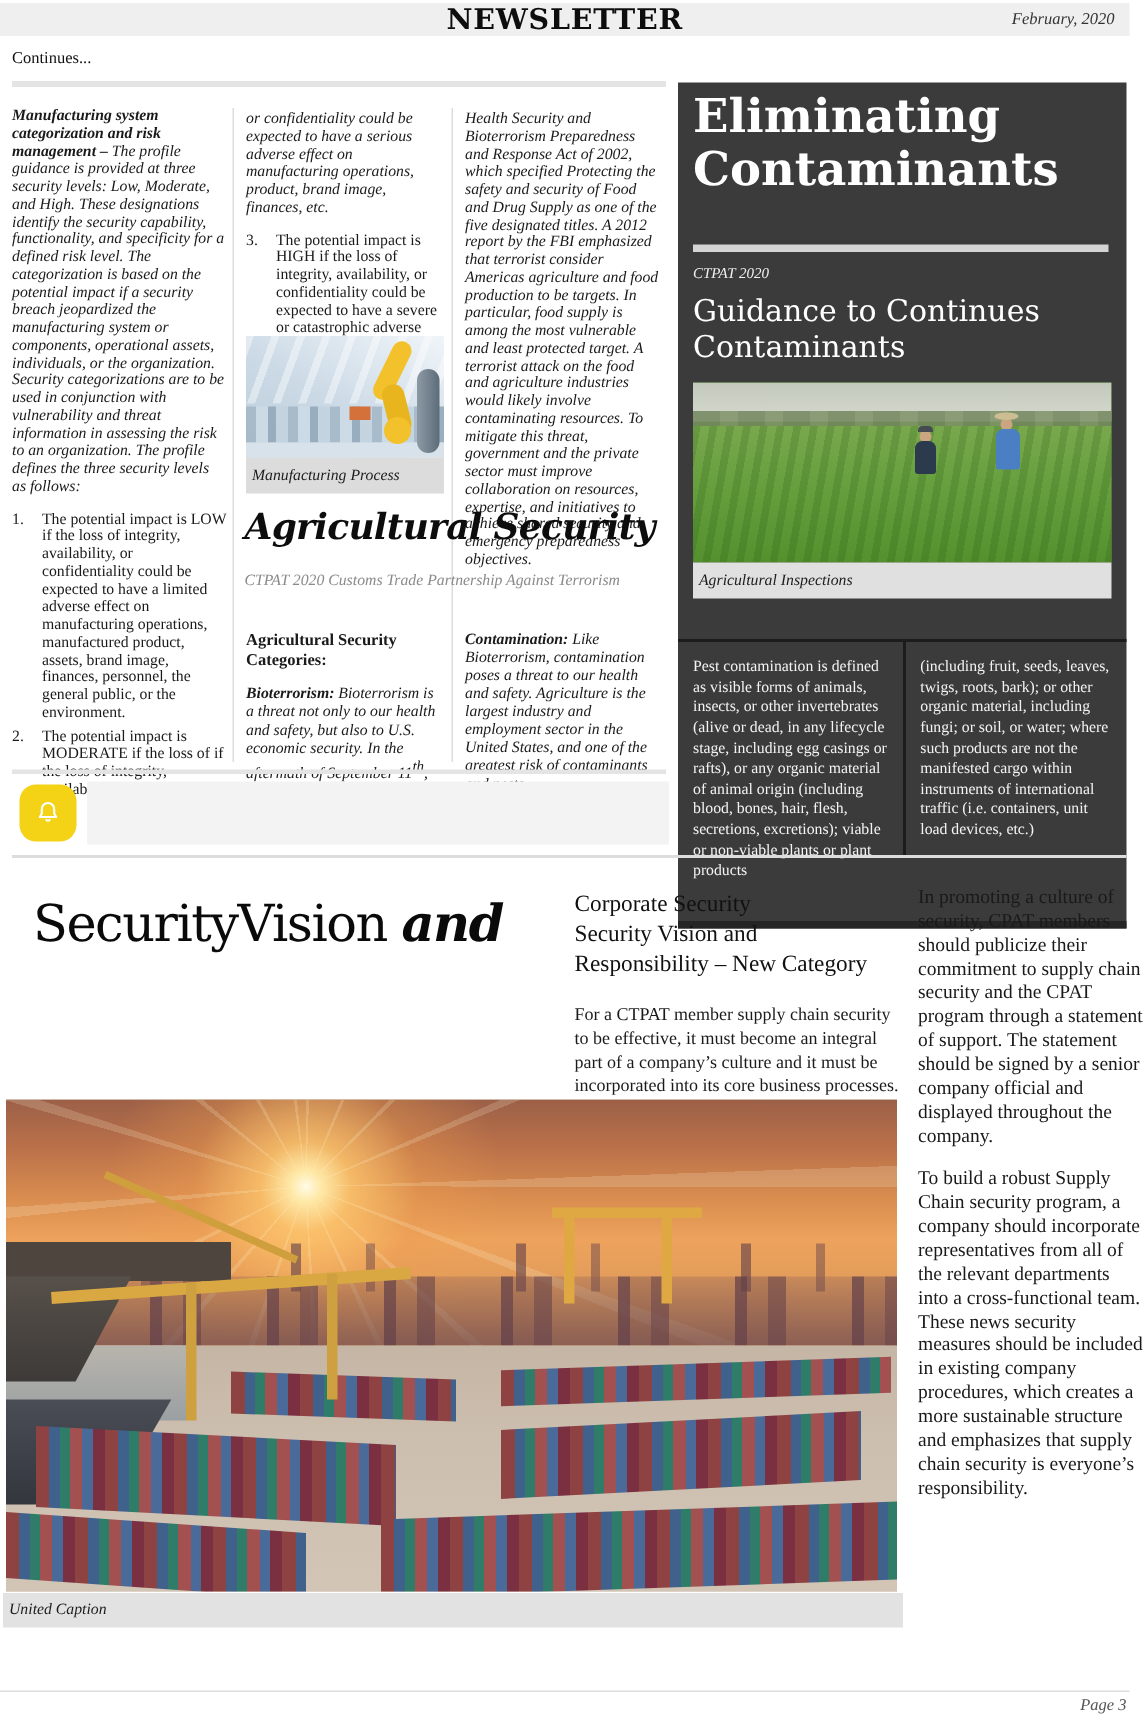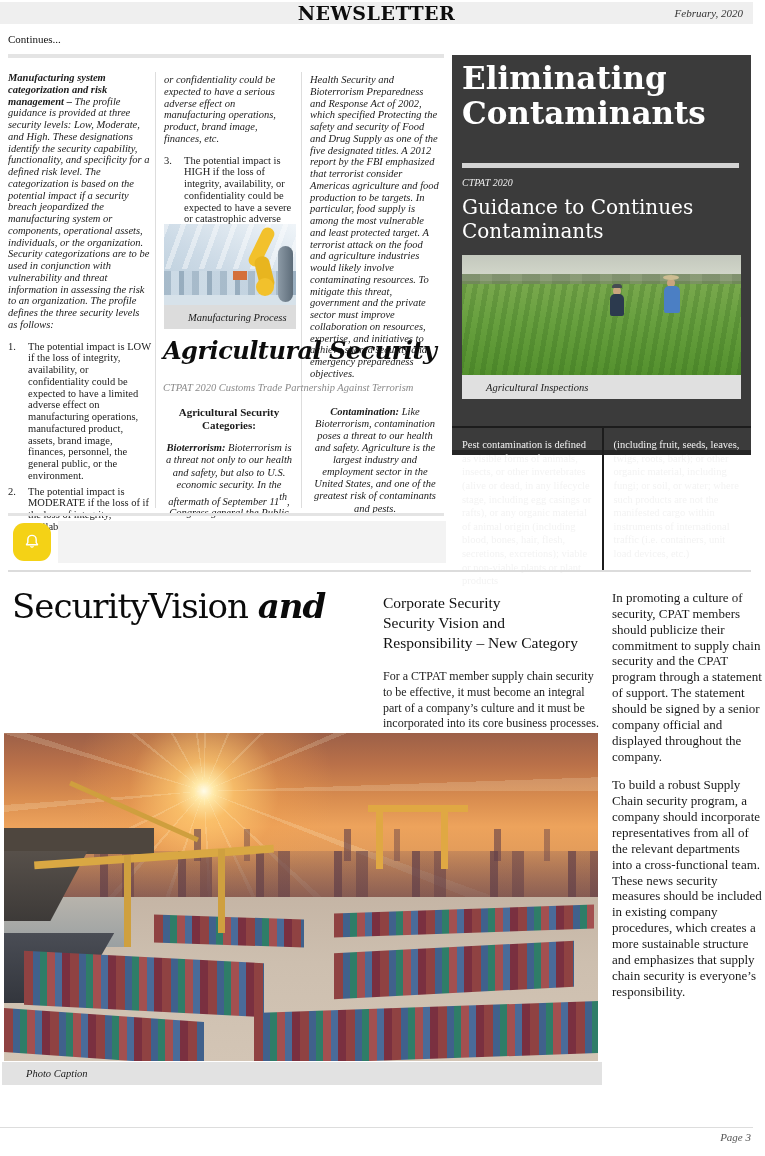--- a/index.html
+++ b/index.html
@@ -40,34 +40,34 @@
       background:repeating-linear-gradient(90deg,#a4b8c8 0 7px,#cddbe6 7px 15px,#93a9bb 15px 20px,#c3d3e0 20px 28px);}
   .mfg .floor{position:absolute;left:0;bottom:0;width:100%;height:12%;background:#d7e2ea;}
   .mfg .rbase{position:absolute;right:3px;top:22px;width:15px;height:56px;border-radius:8px;
       background:linear-gradient(90deg,#8c9aa6,#5d6c79);}
   .mfg .arm1{position:absolute;right:28px;top:2px;width:13px;height:42px;background:#f2c12c;border-radius:7px;transform:rotate(26deg);}
   .mfg .arm2{position:absolute;right:24px;top:32px;width:15px;height:34px;background:#e8b51f;border-radius:7px;transform:rotate(-14deg);}
   .mfg .joint{position:absolute;right:22px;top:54px;width:18px;height:18px;background:#f2c12c;border-radius:50%;}
   .mfg .crate{position:absolute;left:52%;top:58%;width:14px;height:9px;background:#d4703a;}
 
   .capbar{position:absolute;background:#dcdcdc;color:#1c1c1c;font-style:italic;font-size:10.5px;
-          display:flex;align-items:center;padding-left:24px;box-sizing:border-box;}
+          display:flex;align-items:center;padding-left:4px;box-sizing:border-box;}
   .mfgcap{left:164px;top:305px;width:132px;height:24px;}
 
   
   .agri-h{position:absolute;left:163px;top:336px;margin:0;white-space:nowrap;
           font-family:"DejaVu Serif",serif;font-weight:bold;font-style:italic;font-size:24px;letter-spacing:-.5px;color:#0d0d0d;}
   .agri-sub{position:absolute;left:163px;top:382px;font-style:italic;font-size:10.5px;color:#8a8a8a;}
-  .subcol{position:absolute;top:406px;width:130px;font-size:10.5px;line-height:1.15;text-align:center;}
+  .subcol{position:absolute;top:421px;width:130px;font-size:10.5px;line-height:1.15;}
   .subcol1{left:164px;} .subcol2{left:310px;}
   .cat-title{font-weight:bold;font-size:11px;margin-bottom:10px;line-height:1.2;}
   sup{font-size:10px;}
 
   
-  .sidebar{position:absolute;left:452px;top:55px;width:299px;height:400px;background:#3b3b3b;color:#ffffff;
+  .sidebar{position:absolute;left:452px;top:55px;width:299px;height:564px;background:#3b3b3b;color:#ffffff;
            border-bottom:5px solid #252525;box-sizing:border-box;}
   .sb-title{position:absolute;left:10px;top:6px;width:284px;margin:0;font-family:"DejaVu Serif",serif;
             font-weight:bold;font-size:31px;line-height:1.12;color:#fff;}
   .sb-divider{position:absolute;left:10px;top:108px;width:277px;height:5px;background:#d4d4d4;}
   .sb-kicker{position:absolute;left:10px;top:122px;font-style:italic;font-size:10px;color:#f0f0f0;}
   .sb-sub{position:absolute;left:10px;top:140px;width:282px;margin:0;font-family:"DejaVu Serif",serif;
           font-weight:normal;font-size:20px;line-height:1.2;color:#fff;}
   .field{left:10px;top:200px;width:279px;height:120px;background:#69a03f;}
   .field .fsky{position:absolute;left:0;top:0;width:100%;height:22%;background:linear-gradient(180deg,#c3c8bd,#d6dacd);}
   .field .trees{position:absolute;left:0;top:16%;width:100%;height:9%;opacity:.85;
@@ -87,21 +87,21 @@
   .sb-boxes{position:absolute;left:0;top:371px;width:100%;height:142px;border-top:2px solid #1c1c1c;display:flex;}
   .sb-box{width:50%;margin:0;padding:10px;box-sizing:border-box;font-size:10.5px;line-height:1.3;color:#f3f3f3;}
   .sb-box.right{border-left:2px solid #1c1c1c;}
 
   
   .lightband{position:absolute;left:58px;top:521px;width:388px;height:42px;background:#f3f3f3;}
   .bell{position:absolute;left:13px;top:523px;width:38px;height:38px;border-radius:11px;background:#f4d216;
         display:flex;align-items:center;justify-content:center;}
 
   
-  .sv-h{position:absolute;left:8px;top:584px;width:390px;margin:4px;font-family:"DejaVu Serif",serif;
+  .sv-h{position:absolute;left:8px;top:584px;width:390px;margin:14px;font-family:"DejaVu Serif",serif;
         font-weight:normal;font-size:34px;line-height:1.08;letter-spacing:-1px;color:#0a0a0a;}
   .sv-h em{font-weight:bold;font-style:italic;}
   .sv-h .line2{display:block;}
   .sv-mid{position:absolute;left:383px;top:593px;width:216px;}
   .sv-midh{margin:0;font-weight:normal;font-size:15.5px;line-height:1.3;white-space:pre-line;color:#111;}
   .sv-intro{margin:16px 0 0 0;font-size:12px;line-height:1.3;}
   .sv-right{position:absolute;left:612px;top:590px;width:150px;font-size:13px;line-height:1.22;}
   .sv-right p{margin:0 0 13px 0;}
 
   
@@ -277,19 +277,19 @@
     <div class="darkcrane2"></div>
     <div class="ybeam b1"></div>
     <div class="ybeam b2"></div>
     <div class="ybeam b3"></div>
     <div class="ypost pA"></div>
     <div class="ypost pB"></div>
     <div class="ypost pC"></div>
     <div class="ypost pD"></div>
   </div>
   <div class="capbar portcap">
-      <span>Photo Caption</span>
+      <span>United Caption</span>
     </div>
 
   <div class="rule rule-footer"></div>
   <div class="pageno">Page 3</div>
 
 </div>
 
 </body></html>

